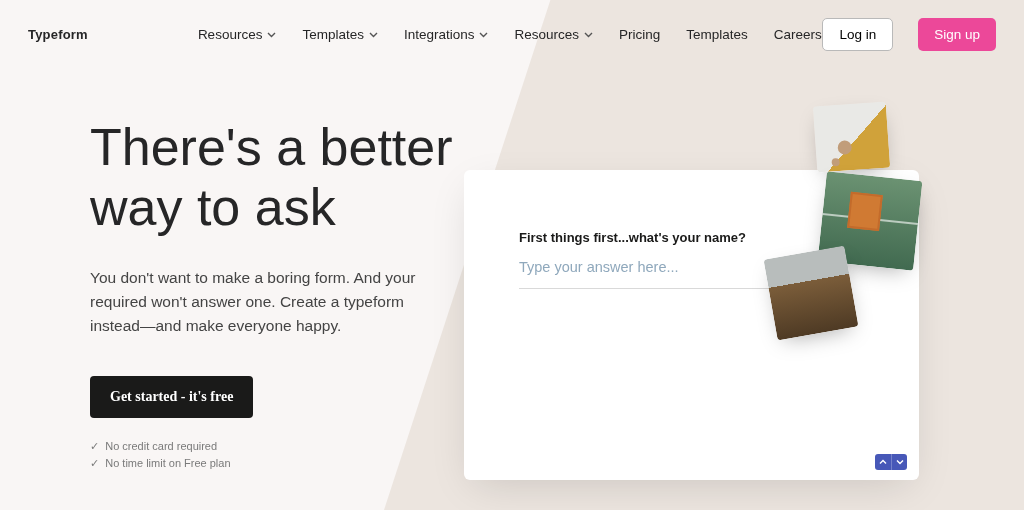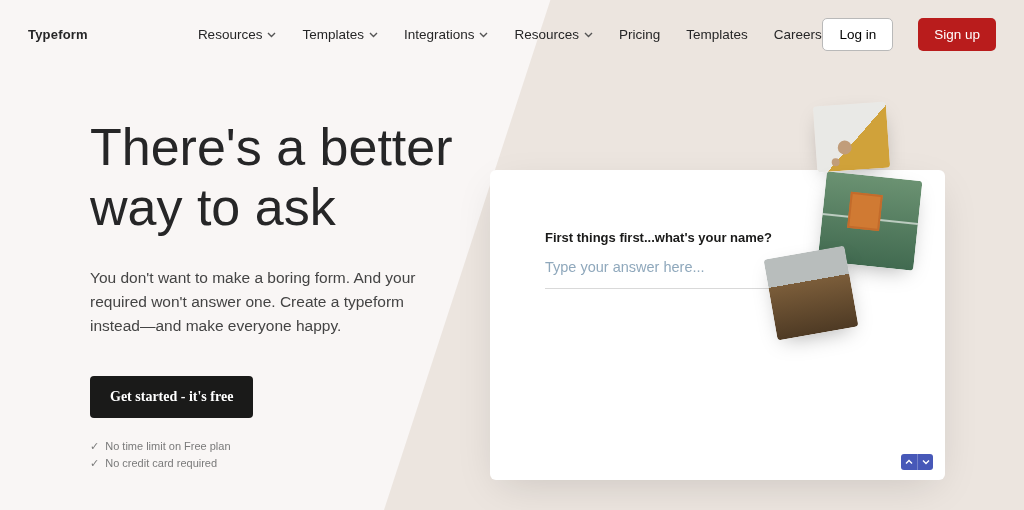--- a/index.html
+++ b/index.html
@@ -55,21 +55,21 @@
     border:1px solid #b9b9b9;
     border-radius:5px;
     background:#fff;
     padding:8px 16px;
     font-size:13.5px;
     cursor:pointer;
   }
   .btn-signup {
     border:none;
     border-radius:5px;
-    background:#b91c1c;
+    background:#ec4899;
     color:#fff;
     padding:9px 16px;
     font-size:13.5px;
     cursor:pointer;
   }
 
   
   .hero {
     position:relative;
     z-index:2;
@@ -103,21 +103,21 @@
     margin-bottom:20px;
     font-family:Liberation Serif, serif;
   }
   .bullets { font-size:11px; color:#7a7a7a; line-height:1.6; }
   .bullets .tick { margin-right:6px; }
 
   
   .preview-wrap {
     position:absolute;
     z-index:2;
-    left:490px;
+    left:464px;
     top:170px;
     width:455px;
     height:310px;
   }
   .card {
     position:relative;
     width:100%;
     height:100%;
     background:#fff;
     border-radius:6px;
@@ -239,22 +239,22 @@
 
 <section class="hero">
   <div class="hero-text">
     <h1>
       <span>There's a better</span><br>
       <span>way to ask</span>
     </h1>
     <p class="sub">You don't want to make a boring form. And your required won't answer one. Create a typeform instead—and make everyone happy.</p>
     <button class="btn-cta">Get started - it's free</button>
     <div class="bullets">
+      <div><span class="tick">✓</span><span>No credit card required</span></div>
       <div><span class="tick">✓</span><span>No time limit on Free plan</span></div>
-      <div><span class="tick">✓</span><span>No credit card required</span></div>
     </div>
   </div>
 </section>
 
 <div class="preview-wrap">
   <div class="card">
     <div class="question">First things first...what's your name?</div>
     <div class="answer">Type your answer here...</div>
 
     <div class="card-nav">

